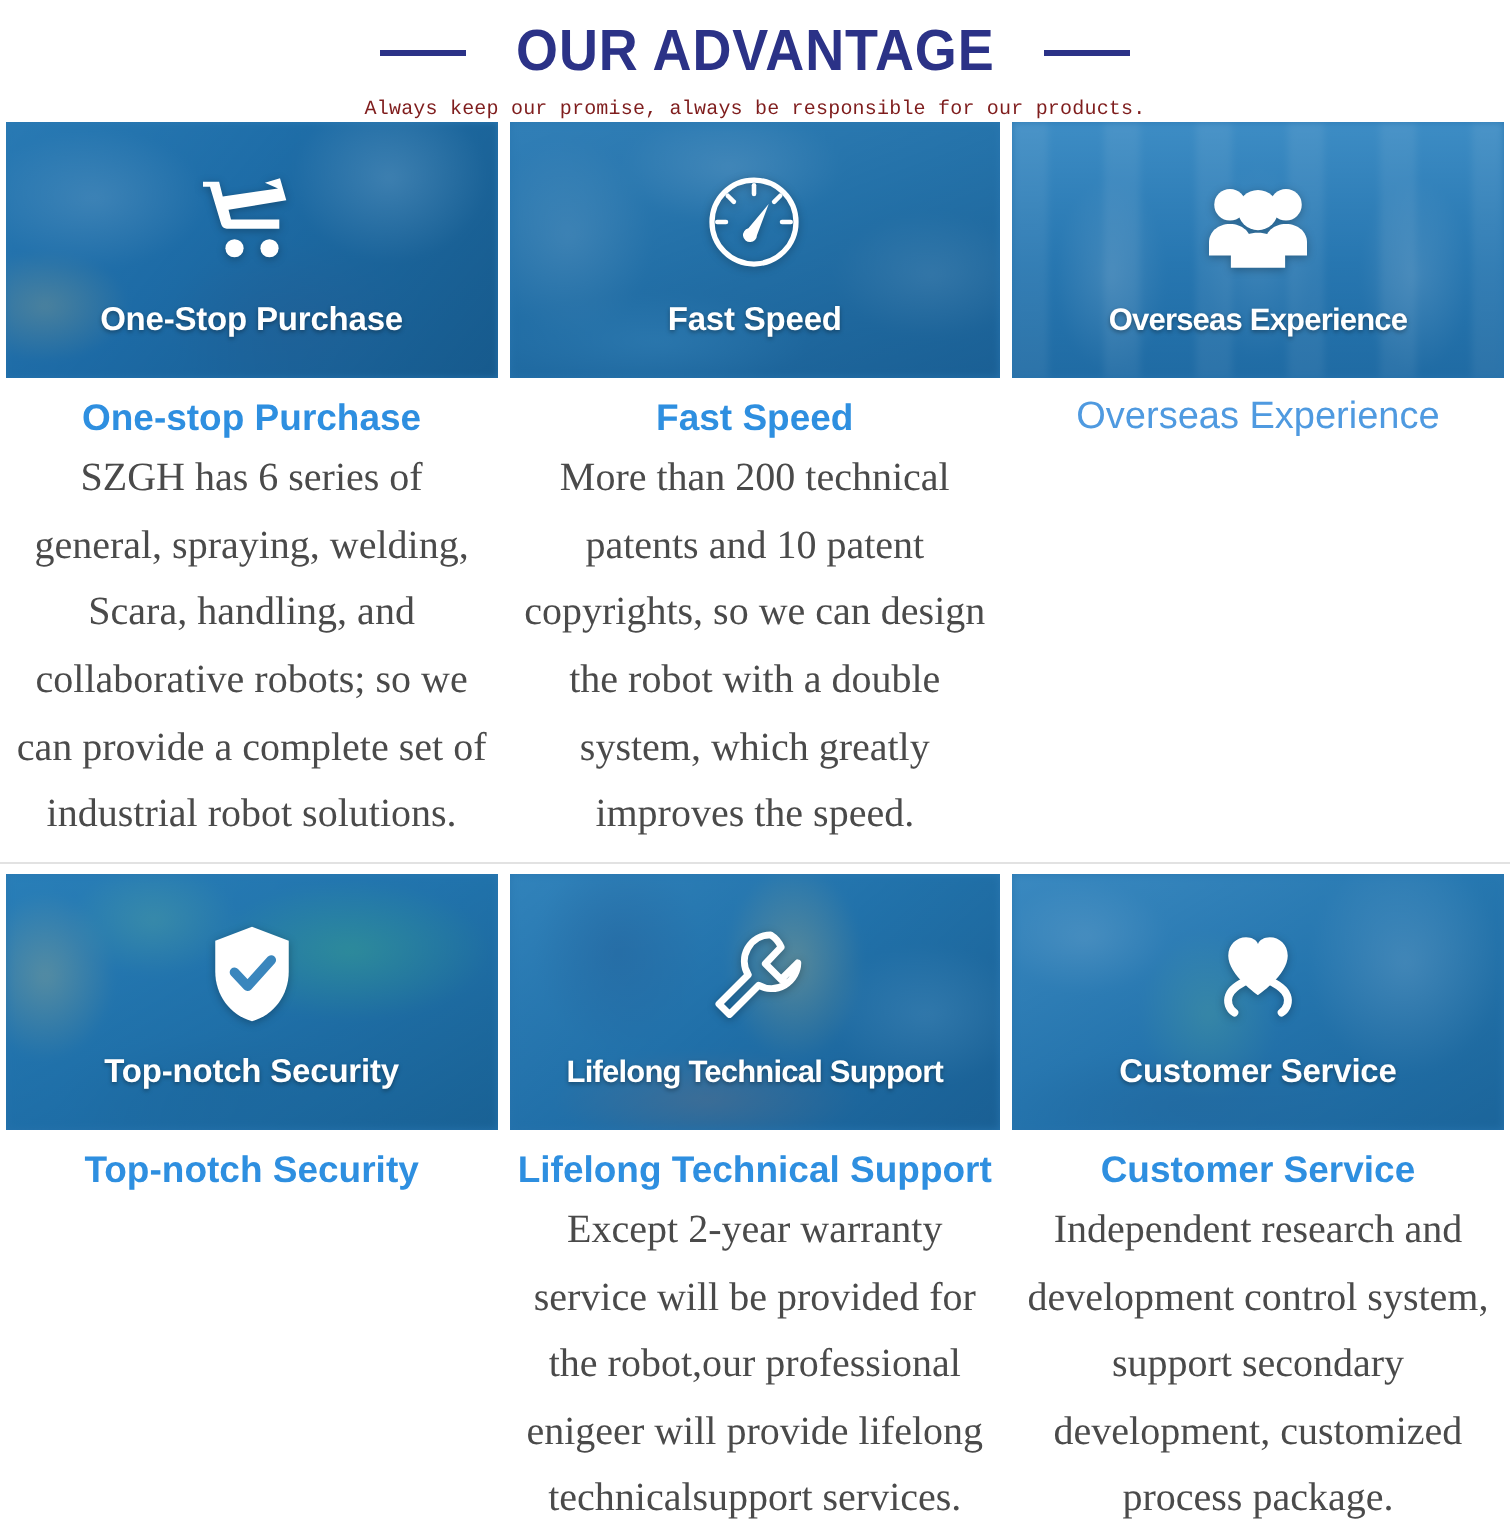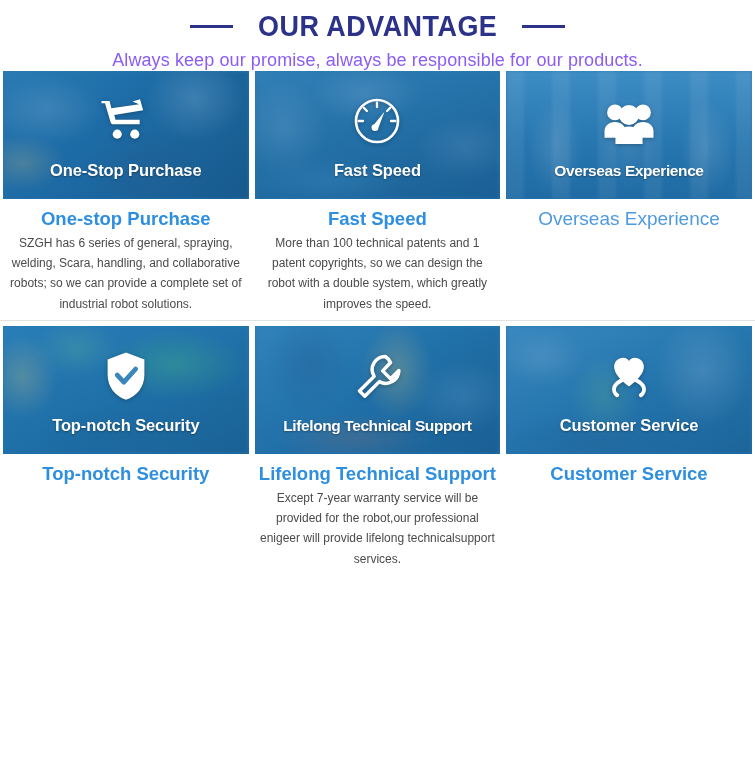--- a/index.html
+++ b/index.html
@@ -43,23 +43,24 @@
     font-weight: bold;
     color: #2b3287;
     letter-spacing: 0.5px;
     line-height: 1.1;
     white-space: nowrap;
     font-stretch: condensed;
     transform: scaleX(0.93);
   }
   .header-sub {
     margin-top: 7px;
-    font-size: 18px;
-    color: #8b5cf6;
+    font-size: 10px;
+    color: #7f1d1d;
     letter-spacing: 0.1px;
+    font-family: Liberation Mono, monospace;
   }
 
   
   .grid {
     display: flex;
     flex-wrap: wrap;
   }
   .card {
     width: 251.6px;
     padding: 0 3px;
@@ -181,24 +182,25 @@
     line-height: 1.15;
   }
   .card-title.light {
     font-weight: normal;
     color: #4f9ae0;
     font-size: 19px;
   }
   .card-body {
     margin-top: 4px;
     text-align: center;
-    font-size: 12px;
+    font-size: 20px;
     line-height: 1.68;
     color: #4a4a4a;
     padding: 0 4px;
+    font-family: Liberation Serif, serif;
   }
 </style>
 </head>
 <body>
 
 <div class="page">
 
   <div class="header">
     <div class="header-title-row">
       <span class="header-dash"></span>
@@ -240,21 +242,21 @@
               <line x1="53" y1="32" x2="48" y2="32"></line>
               <line x1="17" y1="17" x2="20.5" y2="20.5"></line>
               <line x1="11" y1="32" x2="16" y2="32"></line>
             </g>
             <path fill="#ffffff" d="M40.5 21.5 28.8 35.6a4 4 0 1 0 4.9 4l6.8-18.1z"></path>
           </svg>
           <div class="banner-label">Fast Speed</div>
         </div>
       </div>
       <div class="card-title">Fast Speed</div>
-      <div class="card-body">More than 100 technical patents and 1 patent copyrights, so we can design the robot with a double system, which greatly improves the speed.</div>
+      <div class="card-body">More than 200 technical patents and 10 patent copyrights, so we can design the robot with a double system, which greatly improves the speed.</div>
     </div>
 
     <div class="card">
       <div class="card-banner">
         <div class="banner-photo photo-c"></div>
         <div class="banner-tint"></div>
         <div class="banner-inner">
           <svg class="banner-icon" viewBox="0 0 64 64">
             <circle fill="#ffffff" cx="16" cy="21" r="9"></circle>
             <path fill="#ffffff" d="M16 32c-7 0-12 4.6-12 10.5V50h24v-7.5C28 36.6 23 32 16 32z"></path>
@@ -291,33 +293,34 @@
         <div class="banner-photo photo-e"></div>
         <div class="banner-tint"></div>
         <div class="banner-inner">
           <svg class="banner-icon" viewBox="0 0 64 64">
             <path fill="none" stroke="#ffffff" stroke-width="4" stroke-linejoin="round" stroke-linecap="round" d="M41.5 8.5a15 15 0 0 0-12.8 22.8L12 48l6 6 16.7-16.7A15 15 0 0 0 57 24.5L47.5 34l-9-9 9-9.5a15 15 0 0 0-6-7z"></path>
           </svg>
           <div class="banner-label tight">Lifelong Technical Support</div>
         </div>
       </div>
       <div class="card-title">Lifelong Technical Support</div>
-      <div class="card-body">Except 7-year warranty service will be provided for the robot,our professional enigeer will provide lifelong technicalsupport services.</div>
+      <div class="card-body">Except 2-year warranty service will be provided for the robot,our professional enigeer will provide lifelong technicalsupport services.</div>
     </div>
 
     <div class="card">
       <div class="card-banner">
         <div class="banner-photo photo-f"></div>
         <div class="banner-tint"></div>
         <div class="banner-inner">
           <svg class="banner-icon" viewBox="0 0 64 64">
             <path fill="#ffffff" d="M32 44S15 32.5 15 21.5C15 15.2 19.8 11 25.2 11c3.3 0 6 1.6 6.8 3.8C32.8 12.6 35.5 11 38.8 11 44.2 11 49 15.2 49 21.5 49 32.5 32 44 32 44z"></path>
             <path fill="none" stroke="#ffffff" stroke-width="4.5" stroke-linecap="round" d="M25 36c-3.5 2-8 4-9.6 8.3C14 48 15.5 52 18.5 54"></path>
             <path fill="none" stroke="#ffffff" stroke-width="4.5" stroke-linecap="round" d="M39 36c3.5 2 8 4 9.6 8.3C50 48 48.5 52 45.5 54"></path>
           </svg>
           <div class="banner-label">Customer Service</div>
         </div>
       </div>
       <div class="card-title">Customer Service</div>
+      <div class="card-body">Independent research and development control system, support secondary development, customized process package.</div>
     </div>
 
   </div>
 </div>
 
 </body></html>

